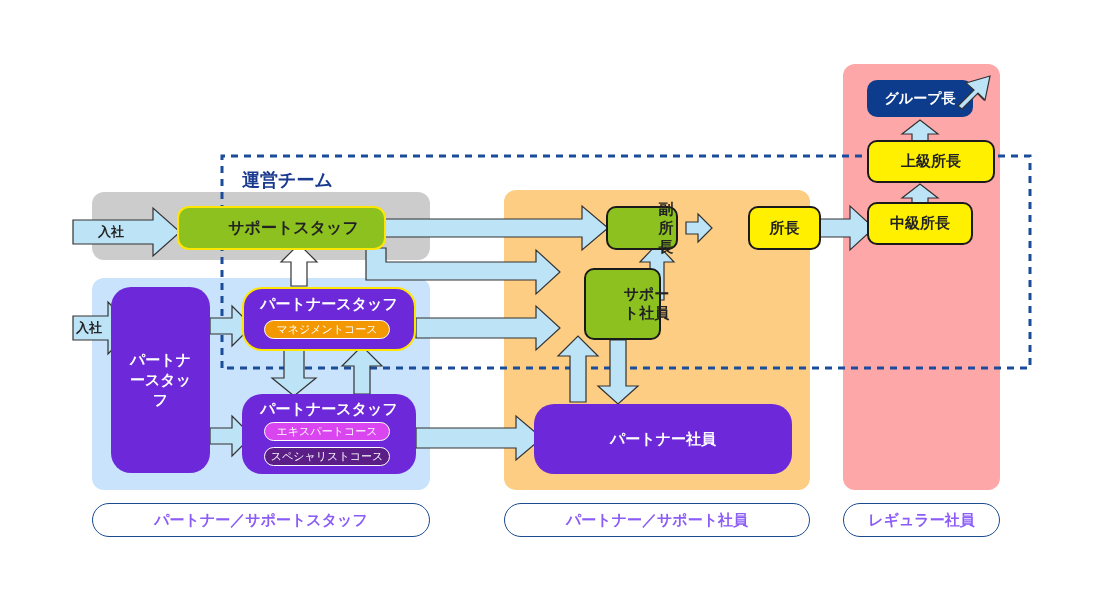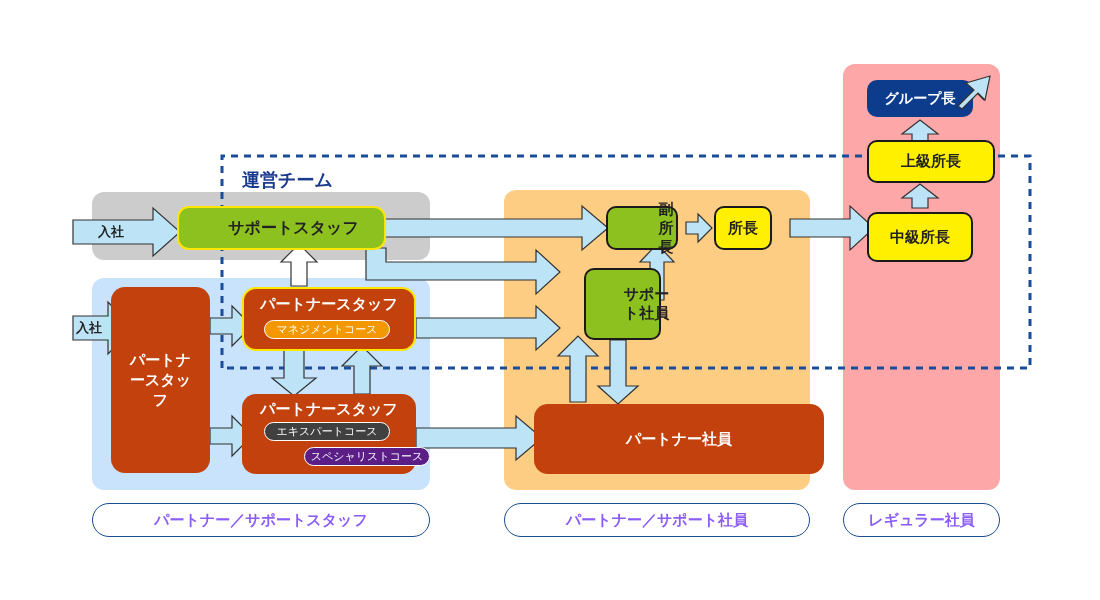--- a/index.html
+++ b/index.html
@@ -2,21 +2,21 @@
 <html><head>
 <meta charset="utf-8">
 <style>
   html,body{margin:0;padding:0;background:#fff;}
   body{width:1100px;height:600px;position:relative;overflow:hidden;font-family:"DejaVu Sans","Liberation Sans",sans-serif;}
   .zone{position:absolute;border-radius:12px;}
   .box{position:absolute;display:flex;align-items:center;justify-content:center;text-align:center;font-weight:bold;box-sizing:border-box;}
   .green{background:#8cc11f;border:2px solid #1a1a1a;border-radius:10px;color:#222;font-size:15px;padding-left:48px;}
   .greenY{background:#8cc11f;border:2px solid #ffe600;border-radius:12px;color:#222;font-size:16px;padding-left:24px;}
   .yellow{background:#fff000;border:2px solid #1a1a1a;border-radius:10px;color:#222;font-size:15px;}
-  .navy{background:#c2410c;border-radius:14px;color:#fff;}
+  .navy{background:#6d28d9;border-radius:20px;color:#fff;}
   .pill{position:absolute;border-radius:12px;color:#fff;font-size:11px;font-weight:normal;display:flex;align-items:center;justify-content:center;border:1.5px solid #fff;box-sizing:border-box;}
   .label-pill{position:absolute;border:1.5px solid #1a4c8f;border-radius:18px;display:flex;align-items:center;justify-content:center;color:#8b5cf6;font-weight:bold;font-size:15px;box-sizing:border-box;background:#fff;}
   svg.arrows{position:absolute;left:0;top:0;}
   .txt{position:absolute;font-weight:bold;}
 </style>
 </head>
 <body>
 
 <div class="zone" style="left:92px;top:278px;width:338px;height:212px;background:#c8e3fb;"></div>
 <div class="zone" style="left:92px;top:192px;width:338px;height:68px;background:#cccccc;"></div>
@@ -81,33 +81,33 @@
 </div>
 
 <div class="box navy" style="left:242px;top:287px;width:174px;height:64px;border:2px solid #ffe600;flex-direction:column;justify-content:flex-start;padding-top:6px;font-size:15px;">
   <span>パートナースタッフ</span>
 </div>
 <div class="pill" style="left:264px;top:320px;width:126px;height:19px;background:#f39800;">マネジメントコース</div>
 
 <div class="box navy" style="left:242px;top:394px;width:174px;height:80px;flex-direction:column;justify-content:flex-start;padding-top:6px;font-size:15px;">
   <span>パートナースタッフ</span>
 </div>
-<div class="pill" style="left:264px;top:422px;width:126px;height:19px;background:#404040;">エキスパートコース</div>
-<div class="pill" style="left:264px;top:447px;width:126px;height:19px;background:#5b1e87;margin-left:40px;">スペシャリストコース</div>
+<div class="pill" style="left:264px;top:422px;width:126px;height:19px;background:#d946ef;">エキスパートコース</div>
+<div class="pill" style="left:264px;top:447px;width:126px;height:19px;background:#5b1e87;">スペシャリストコース</div>
 
 <div class="box green" style="left:584px;top:268px;width:77px;height:72px;flex-direction:column;line-height:19px;">
   <span style="width:52px;">サポート社員</span>
 </div>
 
 <div class="box green" style="left:606px;top:206px;width:72px;height:44px;">副所長</div>
-<div class="box yellow" style="left:714px;top:206px;width:58px;height:44px;">所長</div>
+<div class="box yellow" style="left:748px;top:206px;width:73px;height:44px;">所長</div>
 
-<div class="box navy" style="left:534px;top:404px;width:290px;height:70px;font-size:15px;">パートナー社員</div>
+<div class="box navy" style="left:534px;top:404px;width:258px;height:70px;font-size:15px;">パートナー社員</div>
 
-<div class="box yellow" style="left:867px;top:212px;width:106px;height:50px;text-align:center;">中級所長</div>
+<div class="box yellow" style="left:867px;top:202px;width:106px;height:43px;text-align:center;">中級所長</div>
 <div class="box yellow" style="left:867px;top:140px;width:128px;height:43px;">上級所長</div>
 <div class="box" style="left:867px;top:80px;width:106px;height:37px;background:#0e3c8c;border-radius:10px;color:#fff;font-size:14px;">グループ長</div>
 
 <svg class="arrows" width="1100" height="600">
   <path d="M958 106 L974 90 L966 83 L990 76 L985 100 L978 93 L962 109 Z" fill="#bde3f7" stroke="#333" stroke-width="1.2"></path>
 </svg>
 
 <div class="label-pill" style="left:92px;top:503px;width:338px;height:34px;">パートナー／サポートスタッフ</div>
 <div class="label-pill" style="left:504px;top:503px;width:306px;height:34px;">パートナー／サポート社員</div>
 <div class="label-pill" style="left:843px;top:503px;width:157px;height:34px;">レギュラー社員</div>

